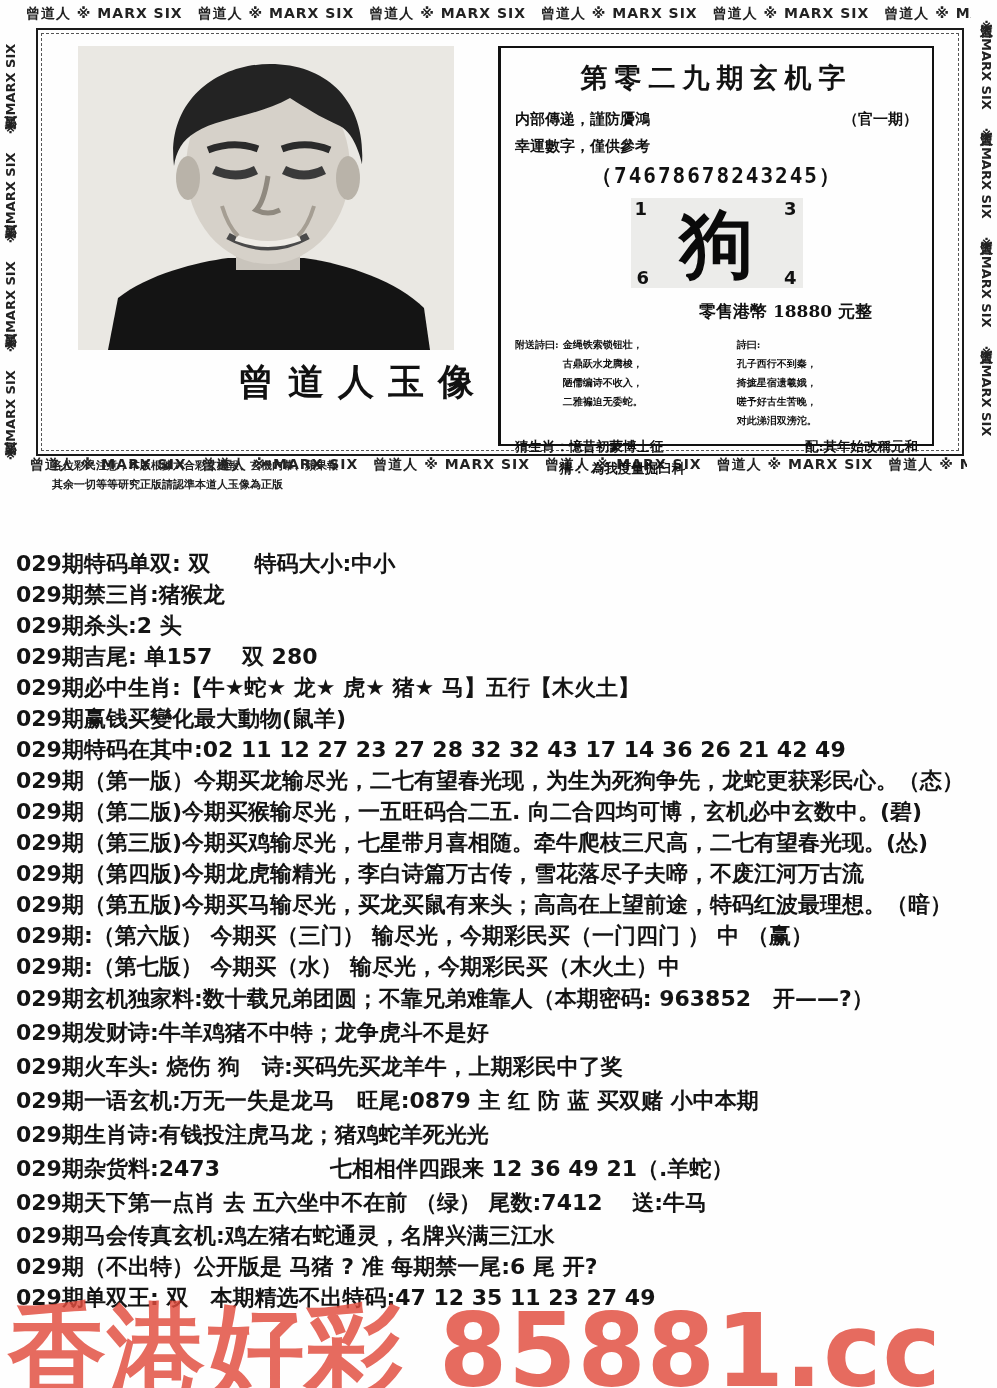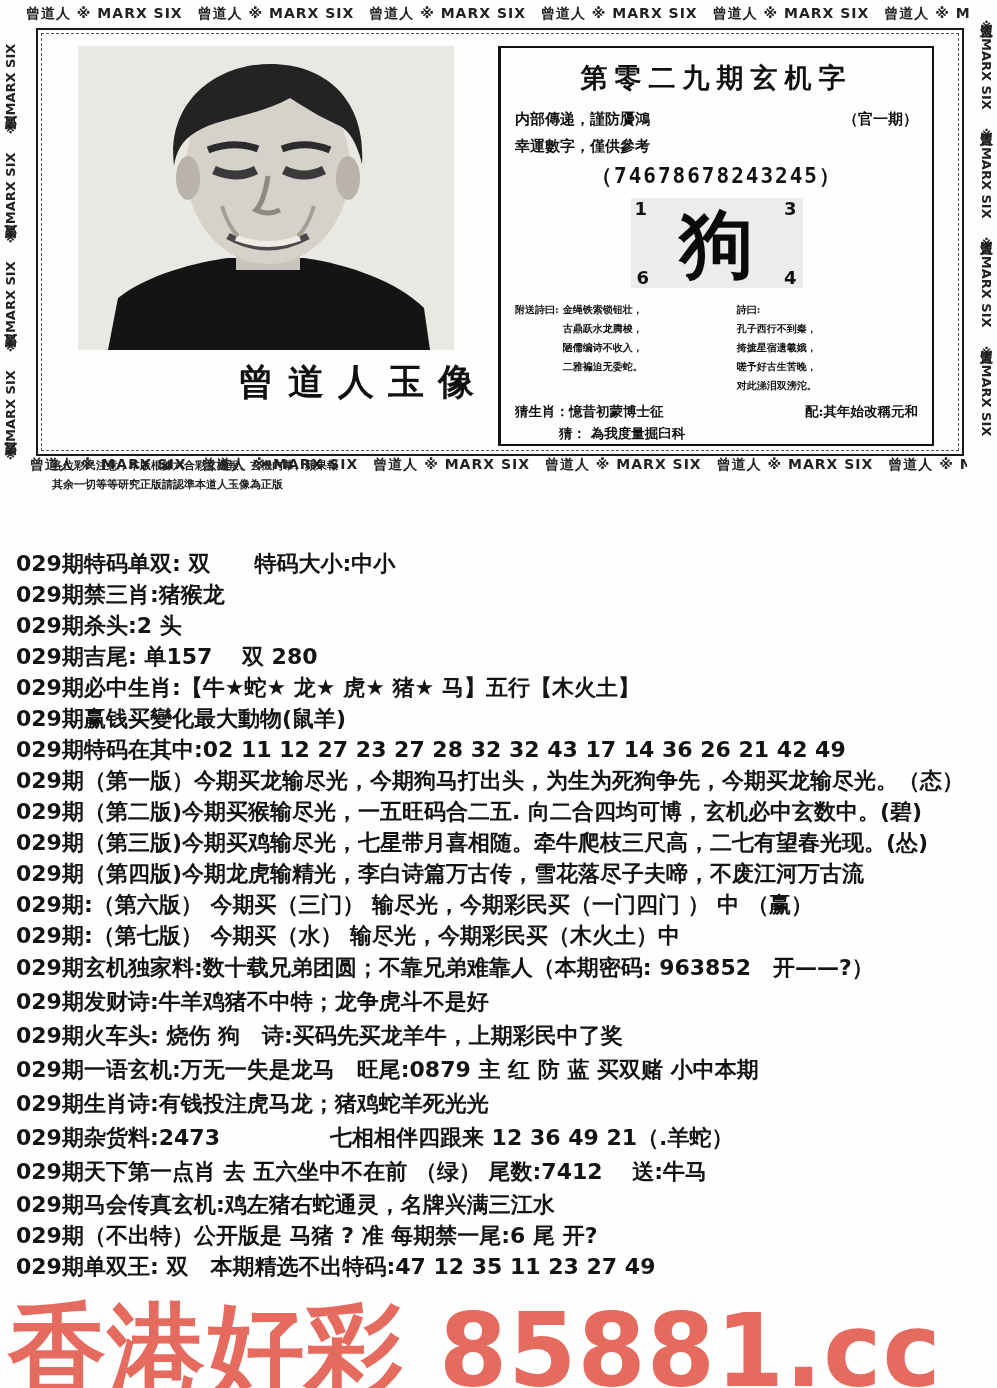--- a/index.html
+++ b/index.html
@@ -117,20 +117,21 @@
       <div class="m-lucky-nums">（74678678243245）</div>
 
       <div class="dog-box">
         <span class="corner tl">1</span>
         <span class="corner tr">3</span>
         <span class="corner bl">6</span>
         <span class="corner br">4</span>
         <div class="dog-char">狗</div>
       </div>
 
+      <div class="m-price">零售港幣 18880 元整</div>
 
       <div class="poems">
         <div class="poem-left">
           <span class="poem-label">附送詩曰:</span>
           <span class="poem-lines">
             <div>金绳铁索锁钮壮，</div>
             <div>古鼎跃水龙腾梭，</div>
             <div>陋儒编诗不收入，</div>
             <div>二雅褊迫无委蛇。</div>
           </span>
@@ -155,24 +156,25 @@
   </div>
 
   <div class="body-lines">
     <div class="line">029期特码单双: 双　　特码大小:中小</div>
     <div class="line">029期禁三肖:猪猴龙</div>
     <div class="line">029期杀头:2 头</div>
     <div class="line">029期吉尾: 单157　 双 280</div>
     <div class="line">029期必中生肖:【牛★蛇★ 龙★ 虎★ 猪★ 马】五行【木火土】</div>
     <div class="line">029期赢钱买變化最大動物(鼠羊)</div>
     <div class="line">029期特码在其中:02 11 12 27 23 27 28 32 32 43 17 14 36 26 21 42 49</div>
-    <div class="line">029期（第一版）今期买龙输尽光，今期狗马打出头，为生为死狗争先，今期买龙输尽光。（态）</div>
+    <div class="line">029期（第一版）今期买龙输尽光，二七有望春光现，为生为死狗争先，龙蛇更获彩民心。（态）</div>
     <div class="line">029期（第二版)今期买猴输尽光，一五旺码合二五. 向二合四均可博，玄机必中玄数中。(碧)</div>
     <div class="line">029期（第三版)今期买鸡输尽光，七星带月喜相随。牵牛爬枝三尺高，二七有望春光现。(怂)</div>
     <div class="line">029期（第四版)今期龙虎输精光，李白诗篇万古传，雪花落尽子夫啼，不废江河万古流</div>
+    <div class="line">029期（第五版)今期买马输尽光，买龙买鼠有来头；高高在上望前途，特码红波最理想。（暗）</div>
     <div class="line">029期:（第六版） 今期买（三门） 输尽光，今期彩民买（一门四门 ） 中 （赢）</div>
     <div class="line">029期:（第七版） 今期买（水） 输尽光，今期彩民买（木火土）中</div>
     <div class="line g2">029期玄机独家料:数十载兄弟团圆；不靠兄弟难靠人（本期密码: 963852　开——?）</div>
     <div class="line g2">029期发财诗:牛羊鸡猪不中特；龙争虎斗不是好</div>
     <div class="line g2">029期火车头: 烧伤 狗　诗:买码先买龙羊牛，上期彩民中了奖</div>
     <div class="line g2">029期一语玄机:万无一失是龙马　旺尾:0879 主 红 防 蓝 买双赌 小中本期</div>
     <div class="line g2">029期生肖诗:有钱投注虎马龙；猪鸡蛇羊死光光</div>
     <div class="line g2">029期杂货料:2473　　　　　七相相伴四跟来  12 36 49 21（.羊蛇）</div>
     <div class="line g2">029期天下第一点肖 去 五六坐中不在前 （绿）  尾数:7412　 送:牛马</div>
     <div class="line">029期马会传真玄机:鸡左猪右蛇通灵，名牌兴满三江水</div>

